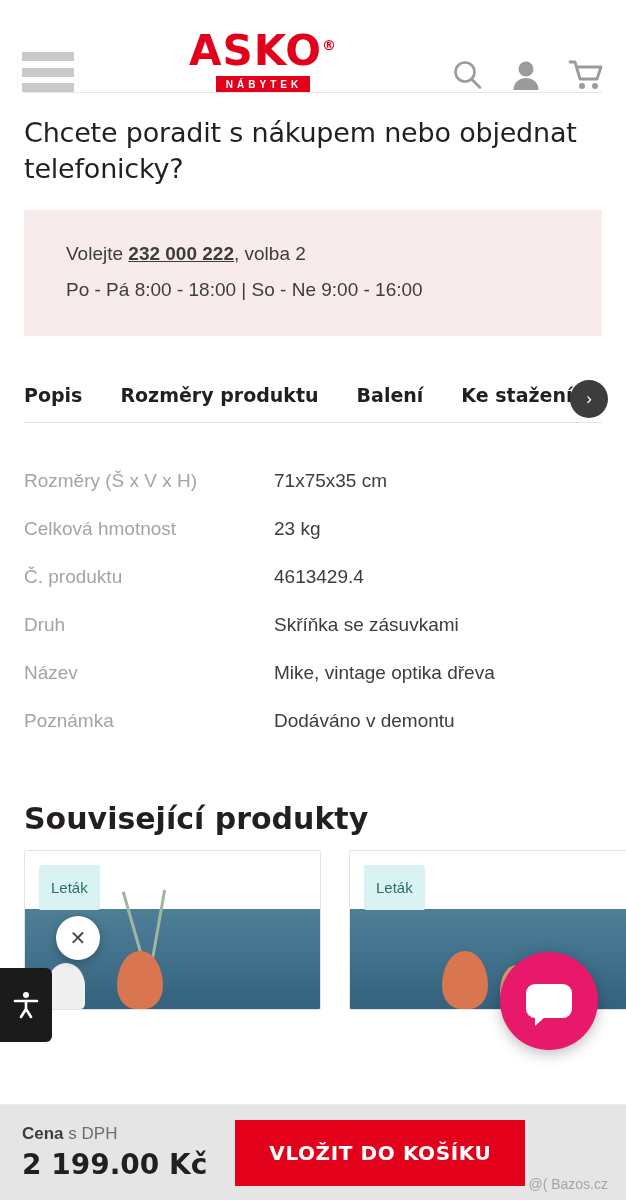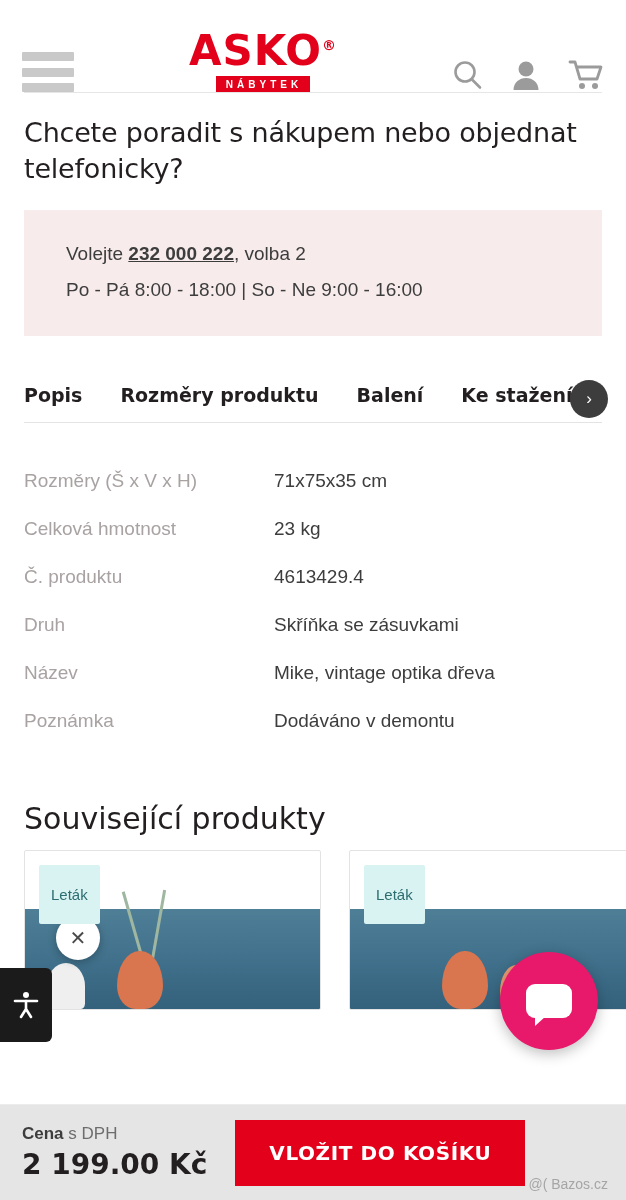--- a/index.html
+++ b/index.html
@@ -145,21 +145,21 @@
   }
   .spec-value {
     font-size: 19px;
     color: #3d3d3d;
   }
 
   
   .related-title {
     margin-top: 56px;
     font-size: 30px;
-    font-weight: 400;
+    font-weight: 700;
     color: #231f20;
     font-family: "DejaVu Sans", sans-serif;
   }
   .cards {
     margin-top: 14px;
     display: flex;
     gap: 28px;
   }
   .card {
     width: 297px;
@@ -170,21 +170,21 @@
     position: relative;
     overflow: hidden;
     height: 160px;
   }
   .badge {
     position: absolute;
     top: 14px; left: 14px;
     background: #d9f2f2;
     color: #2c6d70;
     font-size: 15px;
-    padding: 21px 12px;
+    padding: 14px 12px;
     border-radius: 2px;
     z-index: 2;
   }
   .card-img {
     position: absolute;
     left: 0; right: 0; top: 58px; bottom: 0;
     background: linear-gradient(180deg,#4f7f97 0%,#3f6f8a 55%,#34617c 100%);
   }
   .vase {
     position: absolute;

